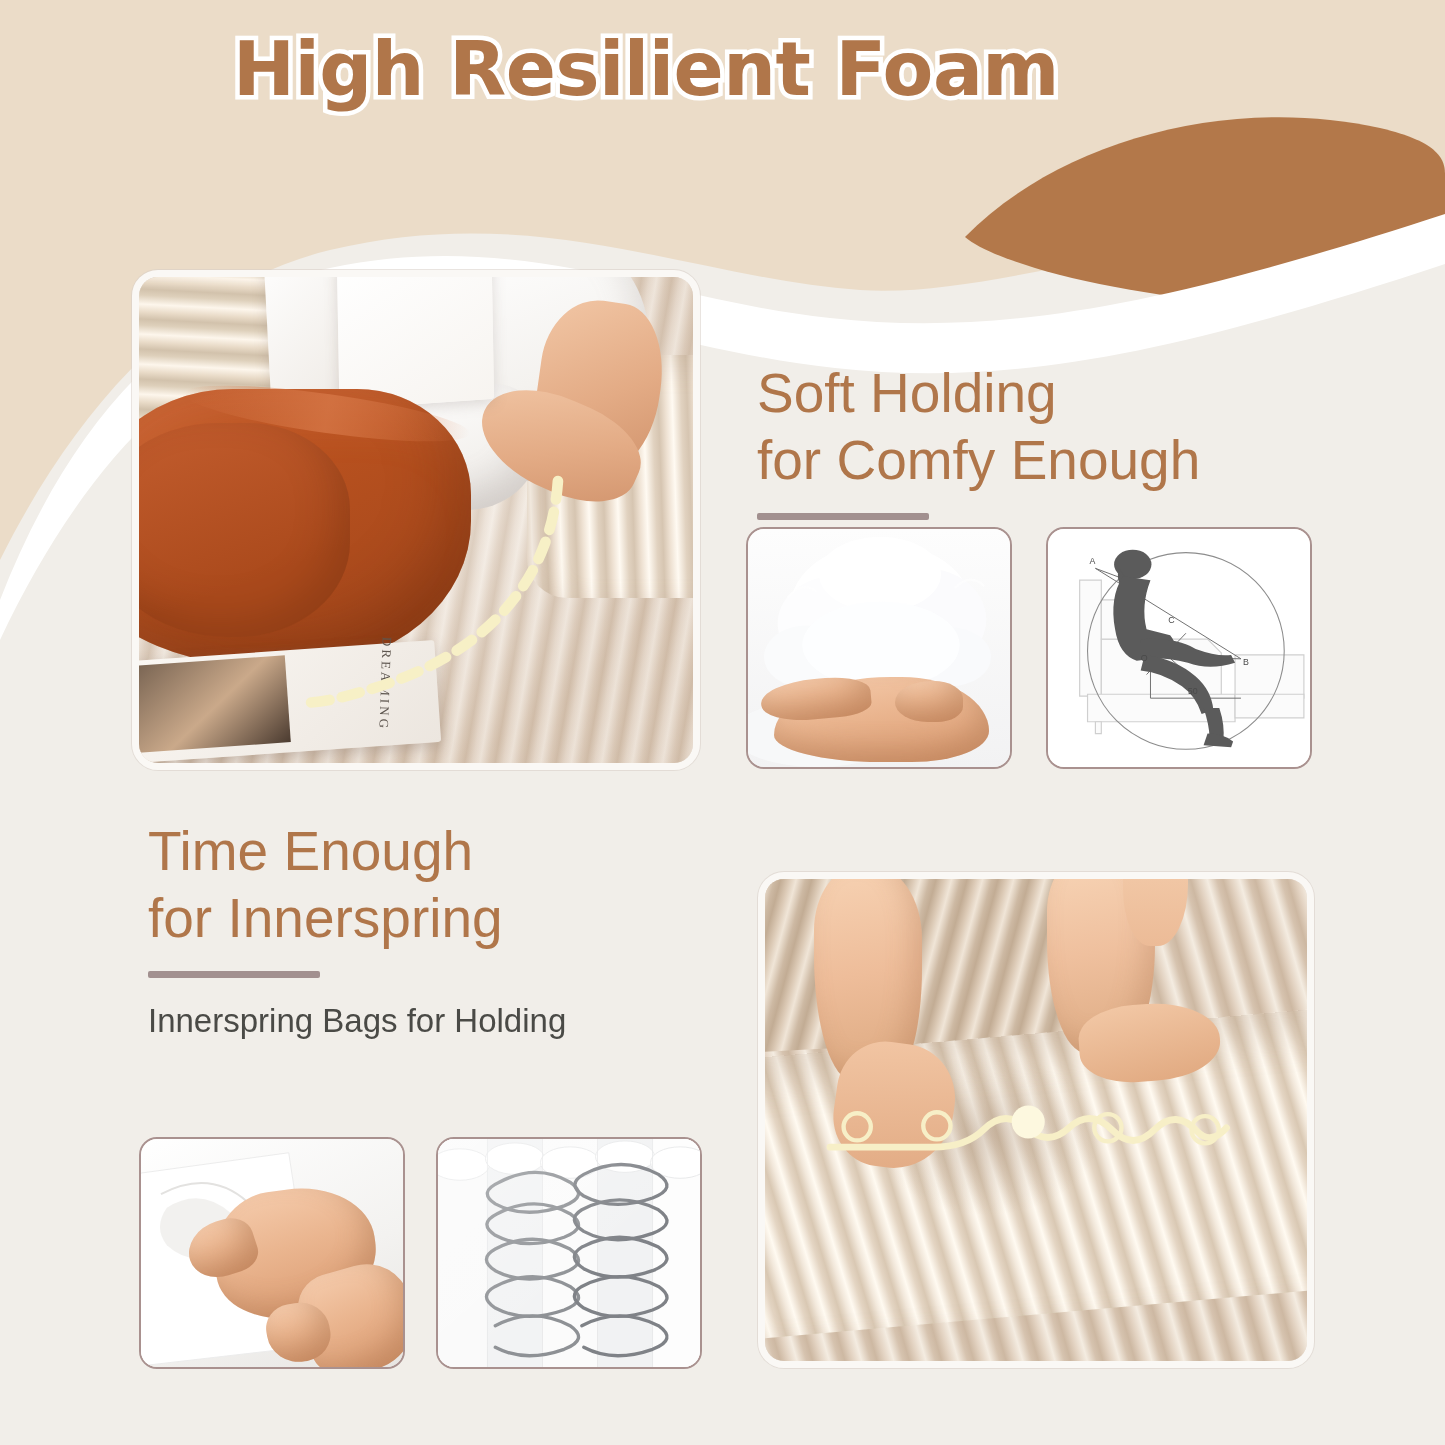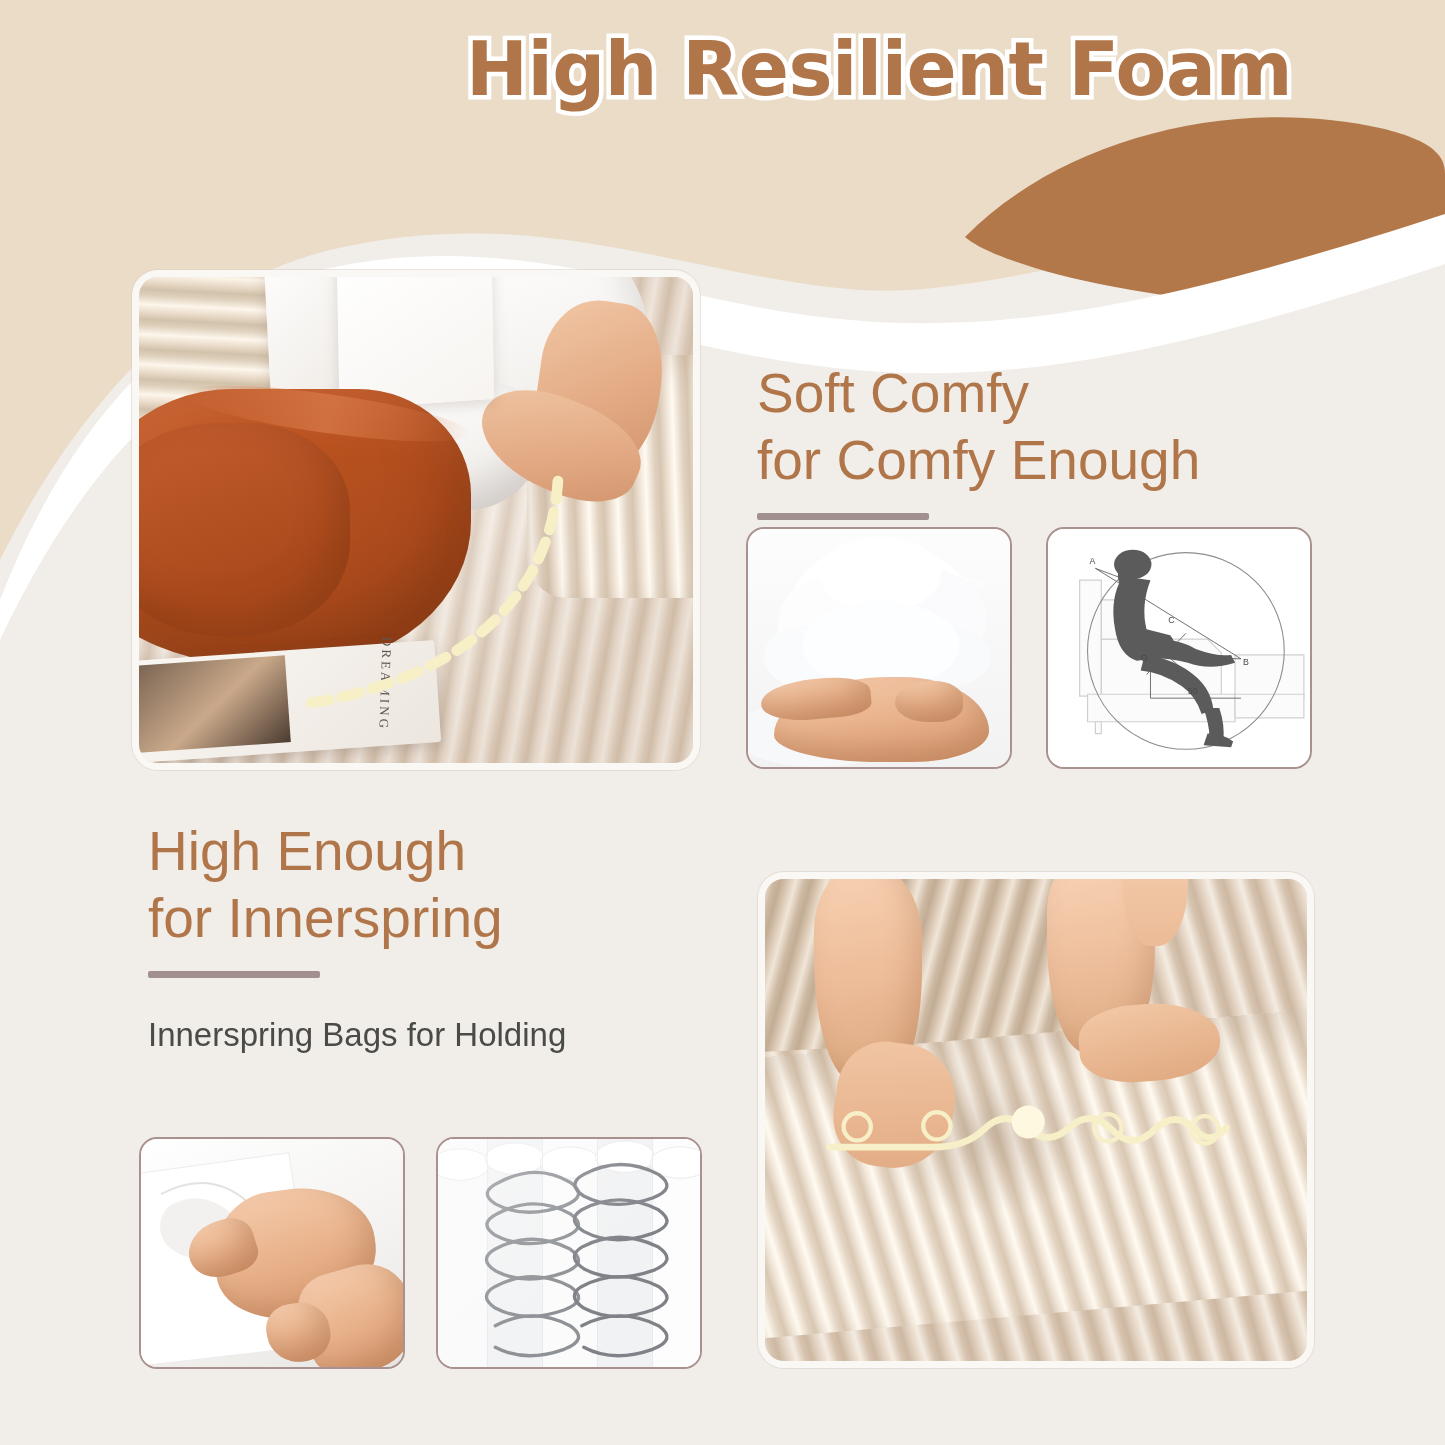--- a/index.html
+++ b/index.html
@@ -12,21 +12,21 @@
   }
   #stage { position: absolute; inset: 0; }
 
   
   .bg-layer { position: absolute; inset: 0; }
   .bg-svg { position: absolute; left: 0; top: 0; width: 1445px; height: 1445px; }
 
   
   .title {
     position: absolute; left: 0; top: 26px; width: 1292px;
-    text-align: right;
+    text-align: center;
     font-size: 74px;
     font-weight: bold;
     letter-spacing: -0.5px;
     color: #B0764A;
     -webkit-text-stroke: 9px #FFFFFF;
     paint-order: stroke fill;
     font-family: "DejaVu Sans", sans-serif;
   }
 
   
@@ -229,21 +229,21 @@
       <div class="mag-photo" style="left:-3%;top:79%;width:30%;height:18%;transform:rotate(-4deg);"></div>
       <div class="mag-title" style="left:36%;top:82%;">DREAMING</div>
 
       <svg class="dashed-arc" style="left:0;top:0;width:100%;height:100%;" viewBox="0 0 568 500">
         <path d="M430,210 C424,300 370,380 250,420 C210,433 190,437 172,438" fill="none" stroke="#F7F0C6" stroke-width="11" stroke-linecap="round" stroke-dasharray="19 13"></path>
       </svg>
     </div>
   </div>
 
   <div class="head-block" style="left:757px; top:360px;">
-    <div class="head-line">Soft Comfy</div>
+    <div class="head-line">Soft Holding</div>
     <div class="head-line">for Comfy Enough</div>
     <div class="rule"></div>
   </div>
 
   <div class="photo thin-frame" style="left:746px; top:527px; width:266px; height:242px;">
     <div class="inner">
       <div class="cloud-bg"></div>
 
       <svg style="position:absolute;left:0;top:0;width:100%;height:100%;" viewBox="0 0 266 242">
         <g>
@@ -314,24 +314,24 @@
           <text x="122" y="96">C</text>
           <text x="198" y="138">B</text>
           <text x="94" y="134">O</text>
           <text x="142" y="168">50</text>
         </g>
       </svg>
     </div>
   </div>
 
   <div class="head-block" style="left:148px; top:818px;">
-    <div class="head-line">High Enough</div>
+    <div class="head-line">Time Enough</div>
     <div class="head-line">for Innerspring</div>
     <div class="rule"></div>
-    <div style="margin-top:30px;">
+    <div style="margin-top:16px;">
       <div class="sub-line">Innerspring Bags for Holding</div>
     </div>
   </div>
 
   <div class="photo thin-frame" style="left:139px; top:1137px; width:266px; height:232px;">
     <div class="inner">
       <div class="foam-bg"></div>
 
       <svg style="position:absolute;left:0;top:0;width:100%;height:100%;" viewBox="0 0 266 232">
         <path d="M-10,36 L150,14 L180,210 L-10,232 Z" fill="#ffffff" stroke="#ececec" stroke-width="1"></path>

